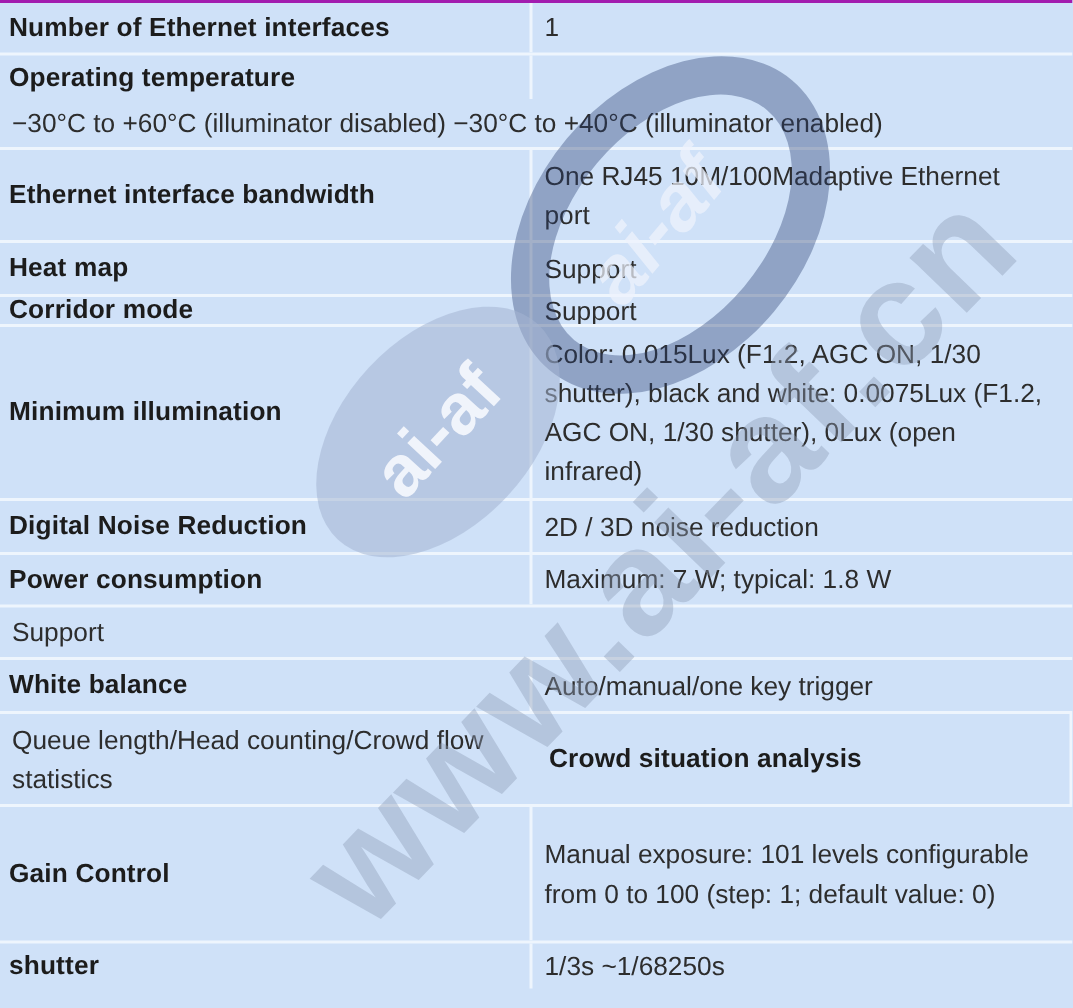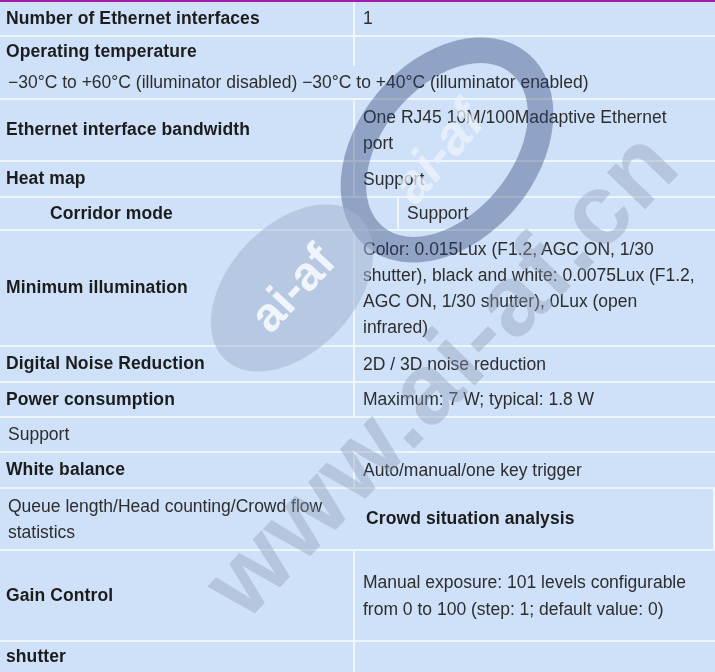--- a/index.html
+++ b/index.html
@@ -148,21 +148,21 @@
 
   <div class="row" style="height: 36px;">
     <div class="cell label">
       <span class="label-text">Heat map</span>
     </div>
     <div class="cell value">
       <span class="value-text">Support</span>
     </div>
   </div>
 
-  <div class="row" style="height: 33px; padding-left: 44px;">
+  <div class="row" style="height: 20px;">
     <div class="cell label">
       <span class="label-text">Corridor mode</span>
     </div>
     <div class="cell value">
       <span class="value-text">Support</span>
     </div>
   </div>
 
   <div class="row" style="height: 116px;">
     <div class="cell label">
@@ -220,20 +220,23 @@
       <span class="label-text">Gain Control</span>
     </div>
     <div class="cell value">
       <span class="value-text">Manual exposure: 101 levels configurable from 0 to 100 (step: 1; default value: 0)</span>
     </div>
   </div>
 
   <div class="row" style="height: 32px;">
     <div class="cell label">
       <span class="label-text">shutter</span>
+    </div>
+    <div class="cell value">
+      <span class="value-text">1/3s ~1/68250s</span>
     </div>
   </div>
 </div>
 
   <div class="watermark">
     <div class="wm-diagonal">www.ai-af.cn</div>
     <div class="wm-ellipse-ring"></div>
     <div class="wm-ring-text">ai-af</div>
     <div class="wm-ellipse-fill"></div>
     <div class="wm-fill-text">ai-af</div>

